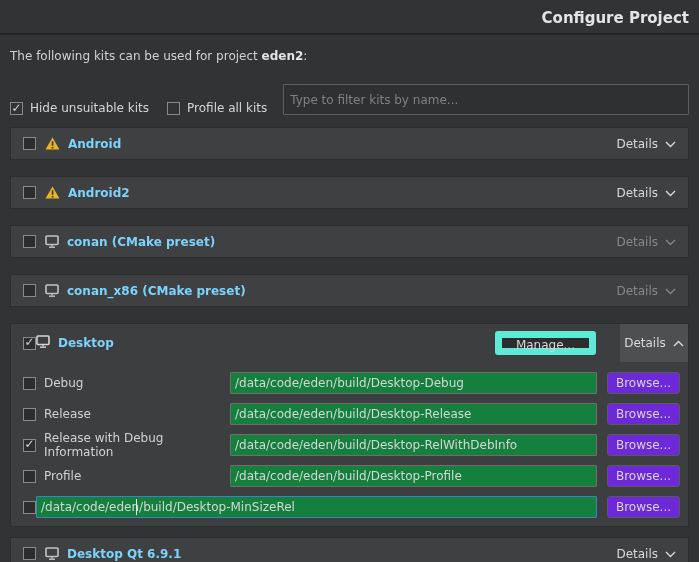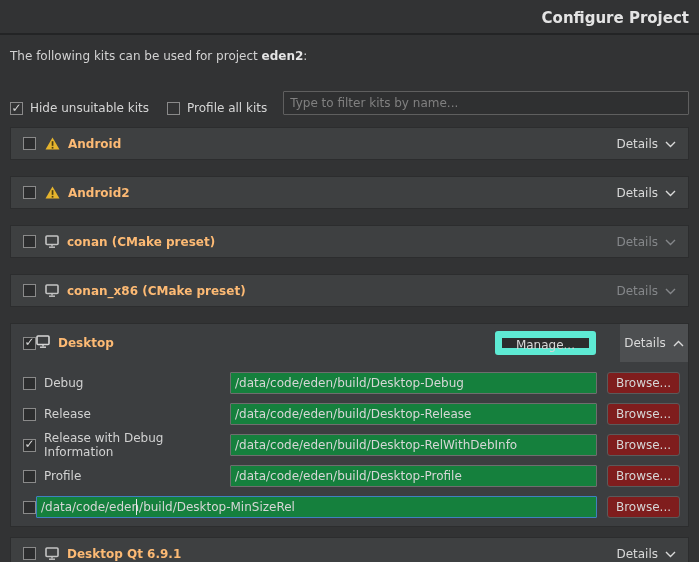--- a/index.html
+++ b/index.html
@@ -33,33 +33,33 @@
     flex:0 0 auto;position:relative;
   }
   .cb.page{background:#323334;}
   .cb.checked::after{
     content:"\2713";color:#d8d8d8;font-size:12px;line-height:1;
     position:relative;top:-1px;
   }
   .cb-label{margin:0 0 0 7px;color:#d6d6d6;}
   .controls .group2{margin-left:18px;}
   .filter-input{
-    flex:1;margin-left:16px;height:24px;box-sizing:border-box;
+    flex:1;margin-left:16px;height:31px;box-sizing:border-box;
     background:#2f3031;border:1px solid #5f5f5f;border-radius:1px;
     color:#5eead4;font-family:inherit;font-size:12px;padding:0 6px;
   }
   .filter-input::placeholder{color:#808080;}
   .kits{margin-top:12px;}
   .kit-row{
     margin:0 10px 16px 10px;height:33px;box-sizing:border-box;
     background:#3e4041;border:1px solid #2c2d2e;
     display:flex;align-items:center;padding:0 12px;
   }
   .kit-row .kit-icon{margin-left:9px;display:inline-flex;color:#c4c4c4;}
-  .kit-name{margin-left:8px;font-weight:bold;color:#fdba74;}
+  .kit-name{margin-left:8px;font-weight:bold;color:#7dd3fc;}
   .spacer{flex:1;}
   .details{
     display:inline-flex;align-items:center;gap:7px;color:#d9d9d9;cursor:pointer;
   }
   .details.disabled{color:#85878a;}
   .details .chev{display:inline-flex;position:relative;top:1px;}
   
   .section{
     margin:0 10px 10px 10px;box-sizing:border-box;
     background:#3c3e40;border:1px solid #2c2d2e;
@@ -90,21 +90,21 @@
     background:#15803d;border:1px solid #6e6e6e;border-radius:1px;
     color:#d6d6d6;font-family:inherit;font-size:12px;padding:0 4px;
   }
   .path-input.focused{border:1px solid #4080c0;}
   .caret{
     position:absolute;left:100px;top:3px;bottom:3px;width:1px;
     background:#e8e8e8;pointer-events:none;
   }
   .browse-btn{
     height:22px;width:73px;margin-left:10px;flex:0 0 auto;
-    background:#7f1d1d;border:1px solid #5a5a5a;border-radius:3px;
+    background:#6d28d9;border:1px solid #5a5a5a;border-radius:3px;
     color:#d6d6d6;font-family:inherit;font-size:12px;cursor:pointer;
   }
 </style>
 </head>
 <body>
 
 <div class="title">Configure Project</div>
 <div class="separator"></div>
 
 <div class="intro"><span>The following kits can be used for project </span><b>eden2</b><span>:</span></div>

